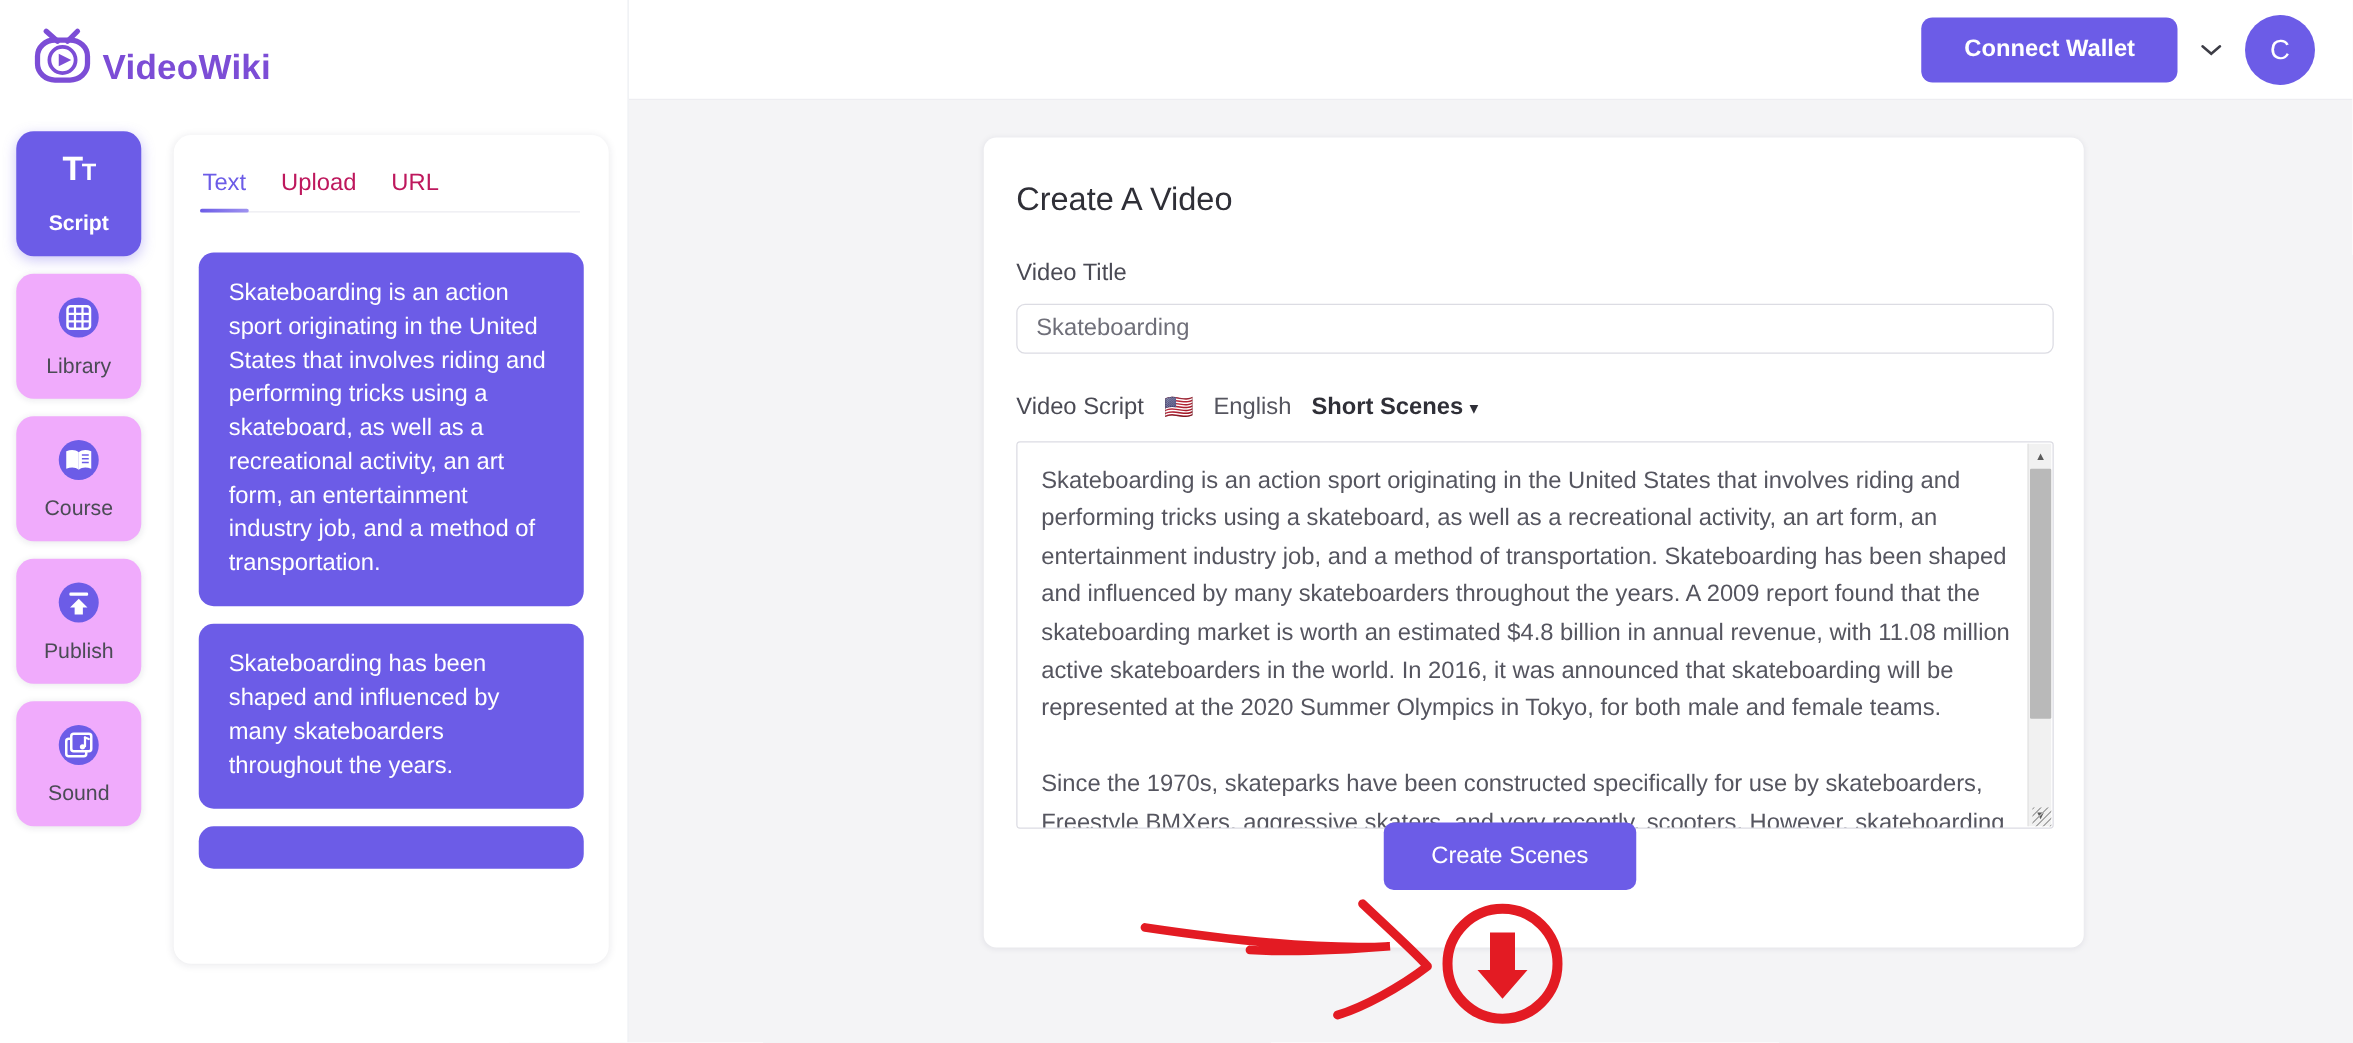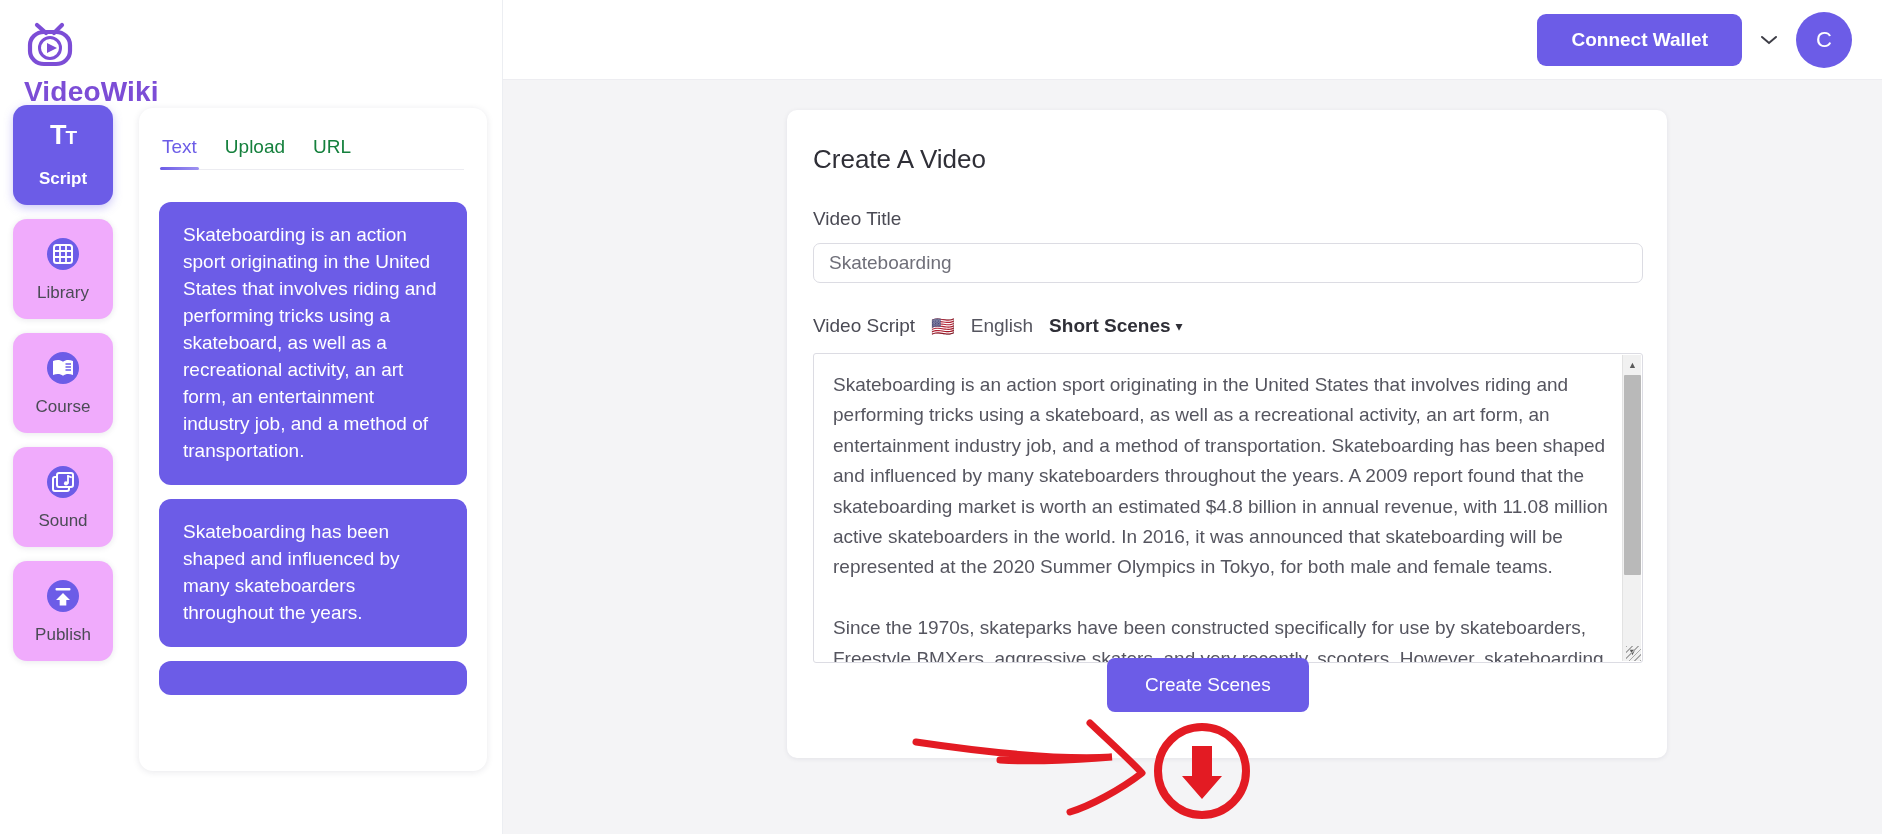--- a/index.html
+++ b/index.html
@@ -11,21 +11,21 @@
   }
   .app { position: relative; width: 1882px; height: 834px; }
 
   
   .left-col {
     position: absolute; left: 0; top: 0; width: 503px; height: 834px;
     background: #ffffff; z-index: 5;
   }
   .brand {
     position: absolute; left: 24px; top: 18px;
-    display: flex; align-items: flex-start; gap: 6px; flex-direction: column;
+    display: flex; align-items: flex-end; gap: 6px;
   }
   .brand-logo { width: 52px; height: 52px; display: block; }
   .brand-name {
     font-size: 28px; font-weight: 700; color: #7c4dd6; letter-spacing: .2px;
   }
 
   
   .rail {
     position: absolute; left: 13px; top: 105px; width: 100px;
     display: flex; flex-direction: column; gap: 14px;
@@ -47,21 +47,21 @@
   
   .script-card {
     position: absolute; left: 139px; top: 108px; width: 348px; height: 663px;
     background: #fff; border-radius: 14px; box-shadow: 0 1px 7px rgba(30,30,60,.10);
     overflow: hidden;
   }
   .tabs {
     position: absolute; left: 23px; top: 28px; display: flex; gap: 28px;
     border-bottom: 1px solid #ececf1; width: 302px; padding-bottom: 11px; text-align: right;
   }
-  .tab { font-size: 19px; color: #15803d; cursor: pointer; position: relative; }
+  .tab { font-size: 19px; color: #be185d; cursor: pointer; position: relative; }
   .tab.active { color: #6c5ce7; }
   .tab.active::after {
     content:""; position:absolute; left:-2px; right:-2px; bottom:-12px; height:3px;
     background: linear-gradient(90deg,#6c5ce7,#9f93f0); border-radius: 2px;
   }
   .blocks { position: absolute; left: 0; top: 80px; width: 348px; height: 583px; padding: 0 20px; overflow: hidden; }
   .block {
     background: #6c5ce7; color: #fff; border-radius: 12px;
     padding: 20px 24px; font-size: 19px; line-height: 1.42; margin-top: 14px;
   }
@@ -188,39 +188,39 @@
             <path d="M20.5 14h5.5M20.5 17h5.5M20.5 20h5.5" stroke="#6c5ce7" stroke-width="1.3"></path>
           </svg>
         </span>
         <span class="rail-label">Course</span>
       </div>
 
       <div class="rail-item">
         <span class="rail-ico">
           <svg width="36" height="36" viewBox="0 0 36 36">
             <circle cx="18" cy="18" r="16" fill="#6c5ce7"></circle>
+            <rect x="10.5" y="10" width="15" height="2.6" rx="1" fill="#fff"></rect>
+            <path d="M18 15 L25 22 H21.3 V27.5 H14.7 V22 H11 Z" fill="#fff"></path>
+          </svg>
+        </span>
+        <span class="rail-label">Publish</span>
+      </div>
+
+      <div class="rail-item">
+        <span class="rail-ico">
+          <svg width="36" height="36" viewBox="0 0 36 36">
+            <circle cx="18" cy="18" r="16" fill="#6c5ce7"></circle>
             <rect x="8" y="13" width="16" height="14" rx="2" fill="none" stroke="#fff" stroke-width="2"></rect>
             <rect x="12" y="9" width="16" height="14" rx="2" fill="#6c5ce7" stroke="#fff" stroke-width="2"></rect>
             <path d="M23 12v7" stroke="#fff" stroke-width="1.8" stroke-linecap="round"></path>
             <circle cx="21" cy="19.4" r="2.1" fill="#fff"></circle>
             <path d="M23 12l3 1.2" stroke="#fff" stroke-width="1.8" stroke-linecap="round"></path>
           </svg>
         </span>
         <span class="rail-label">Sound</span>
-      </div>
-
-      <div class="rail-item">
-        <span class="rail-ico">
-          <svg width="36" height="36" viewBox="0 0 36 36">
-            <circle cx="18" cy="18" r="16" fill="#6c5ce7"></circle>
-            <rect x="10.5" y="10" width="15" height="2.6" rx="1" fill="#fff"></rect>
-            <path d="M18 15 L25 22 H21.3 V27.5 H14.7 V22 H11 Z" fill="#fff"></path>
-          </svg>
-        </span>
-        <span class="rail-label">Publish</span>
       </div>
 
     </div>
 
     <div class="script-card">
       <div class="tabs">
         <div class="tab active">Text</div>
         <div class="tab">Upload</div>
         <div class="tab">URL</div>
       </div>

